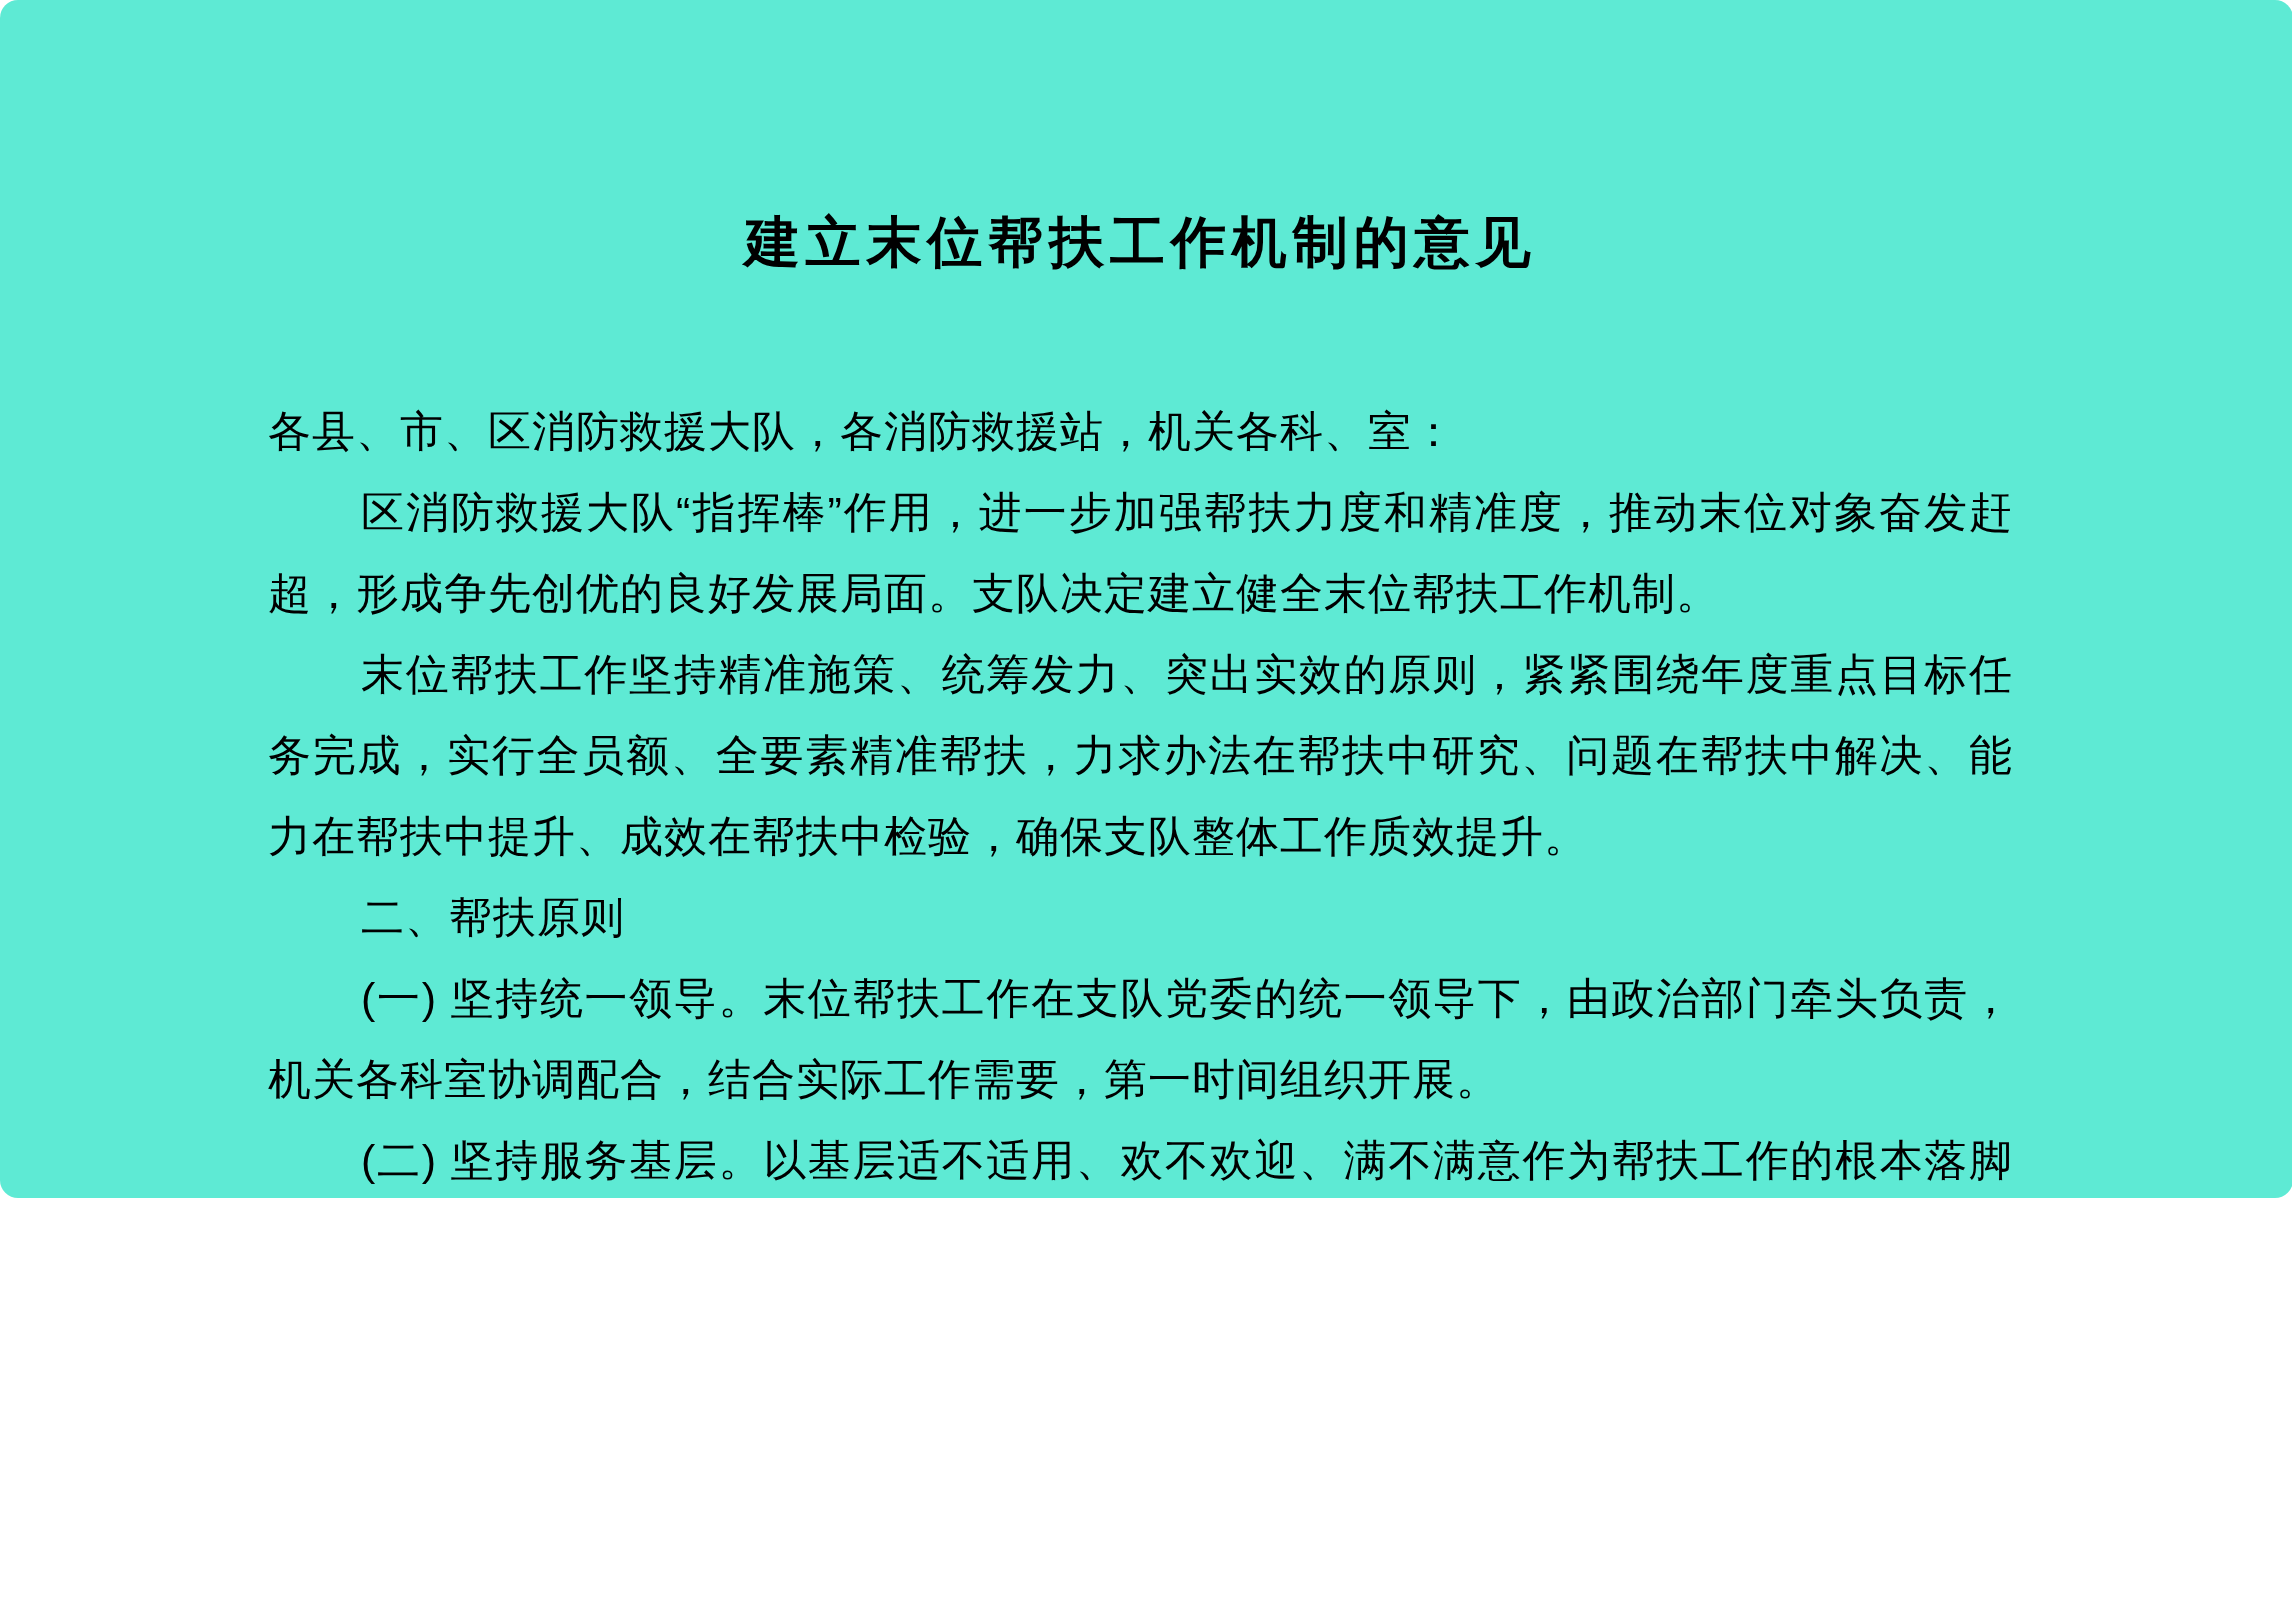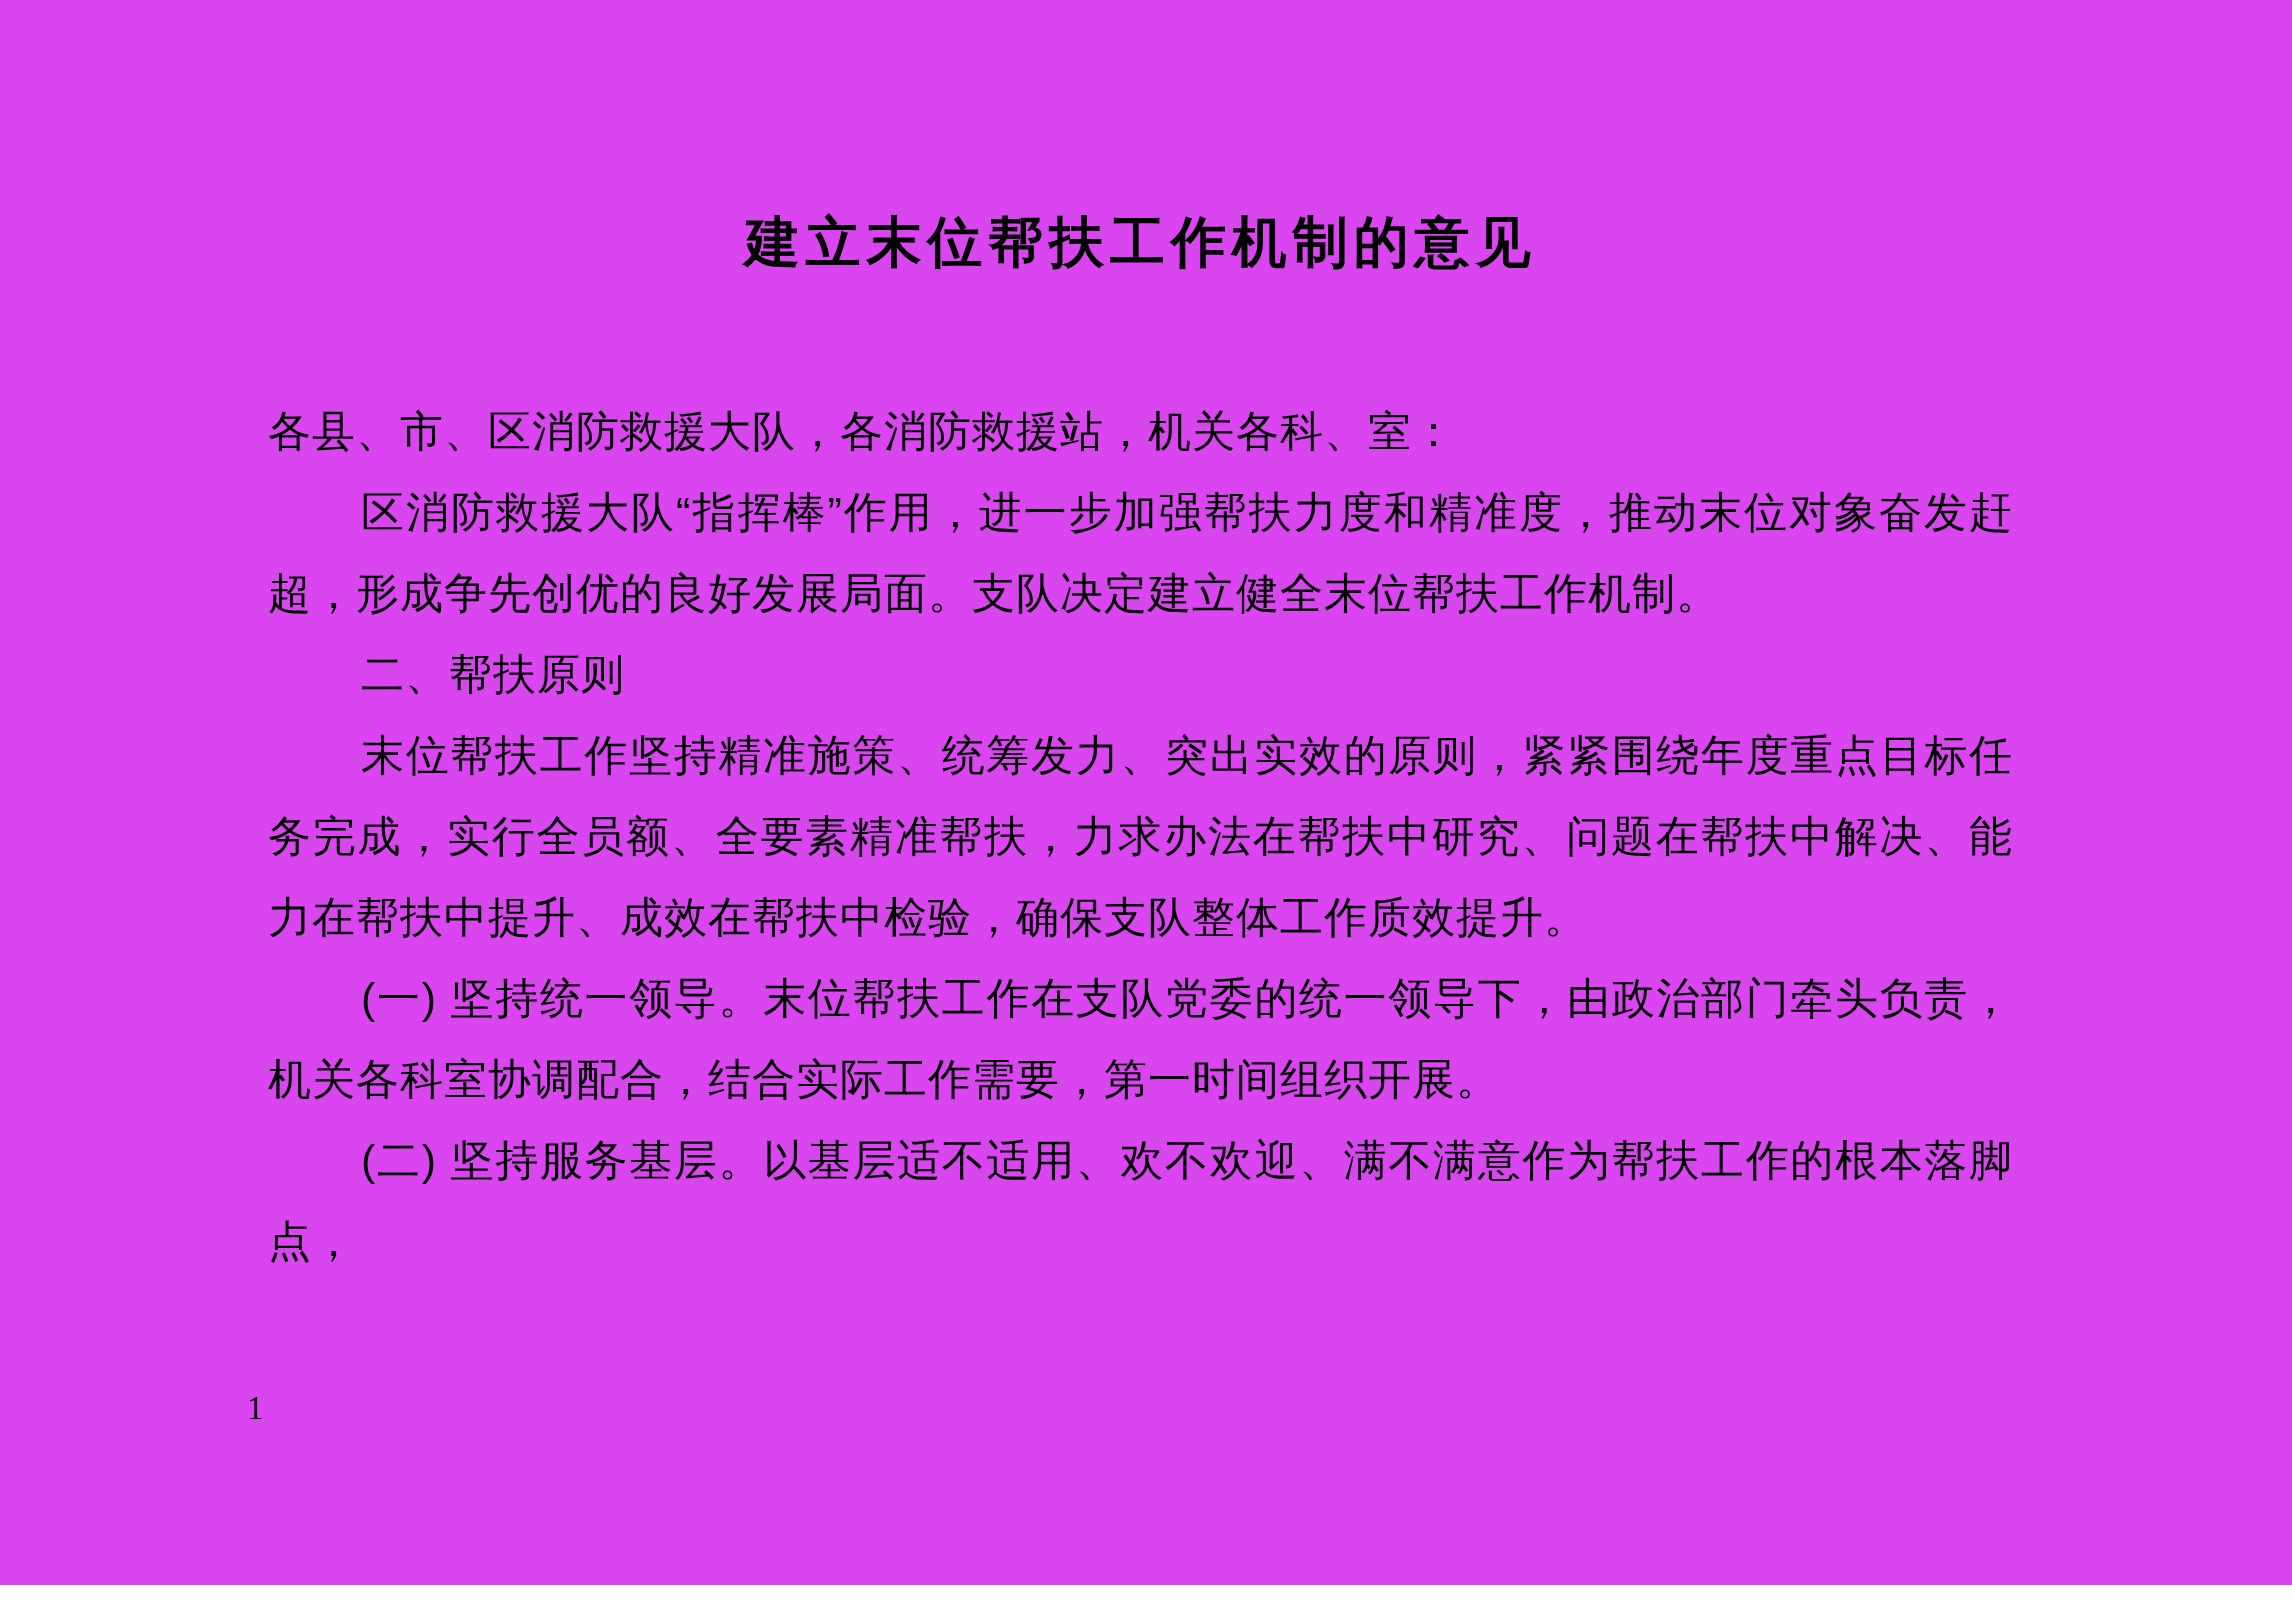--- a/index.html
+++ b/index.html
@@ -3,25 +3,26 @@
 <meta charset="utf-8">
 <style>
   html, body {
     margin: 0;
     padding: 0;
     background: #ffffff;
   }
   .page {
     position: relative;
     width: 2293px;
-    height: 1585px;
-    background: #d946ef;
+    height: 1198px;
+    background: #5eead4;
     font-family: "Liberation Sans", sans-serif;
     color: #000000;
     overflow: hidden;
+    border-radius: 18px;
   }
   .content {
     position: absolute;
     left: 268px;
     top: 208px;
     width: 1745px;
   }
   .doc-title {
     text-align: center;
     font-size: 55px;
@@ -57,23 +58,23 @@
 
 <div class="page">
   <div class="content">
     <h1 class="doc-title">建立末位帮扶工作机制的意见</h1>
 
     <p class="para no-indent">各县、市、区消防救援大队，各消防救援站，机关各科、室：</p>
 
     <p class="para">区消防救援大队“指挥棒”作用，进一步加强帮扶力度和精准度，推动末位对象奋发赶超，形成争先创优的良好发展局面。支队决定建立健全末位帮扶工作机制。</p>
 
 
+    <p class="para">末位帮扶工作坚持精准施策、统筹发力、突出实效的原则，紧紧围绕年度重点目标任务完成，实行全员额、全要素精准帮扶，力求办法在帮扶中研究、问题在帮扶中解决、能力在帮扶中提升、成效在帮扶中检验，确保支队整体工作质效提升。</p>
+
     <p class="para">二、帮扶原则</p>
-
-    <p class="para">末位帮扶工作坚持精准施策、统筹发力、突出实效的原则，紧紧围绕年度重点目标任务完成，实行全员额、全要素精准帮扶，力求办法在帮扶中研究、问题在帮扶中解决、能力在帮扶中提升、成效在帮扶中检验，确保支队整体工作质效提升。</p>
 
 
     <p class="para">(一) 坚持统一领导。末位帮扶工作在支队党委的统一领导下，由政治部门牵头负责，机关各科室协调配合，结合实际工作需要，第一时间组织开展。</p>
 
     <p class="para">(二) 坚持服务基层。以基层适不适用、欢不欢迎、满不满意作为帮扶工作的根本落脚点，</p>
   </div>
 
   <div class="page-number">1</div>
 </div>
 

